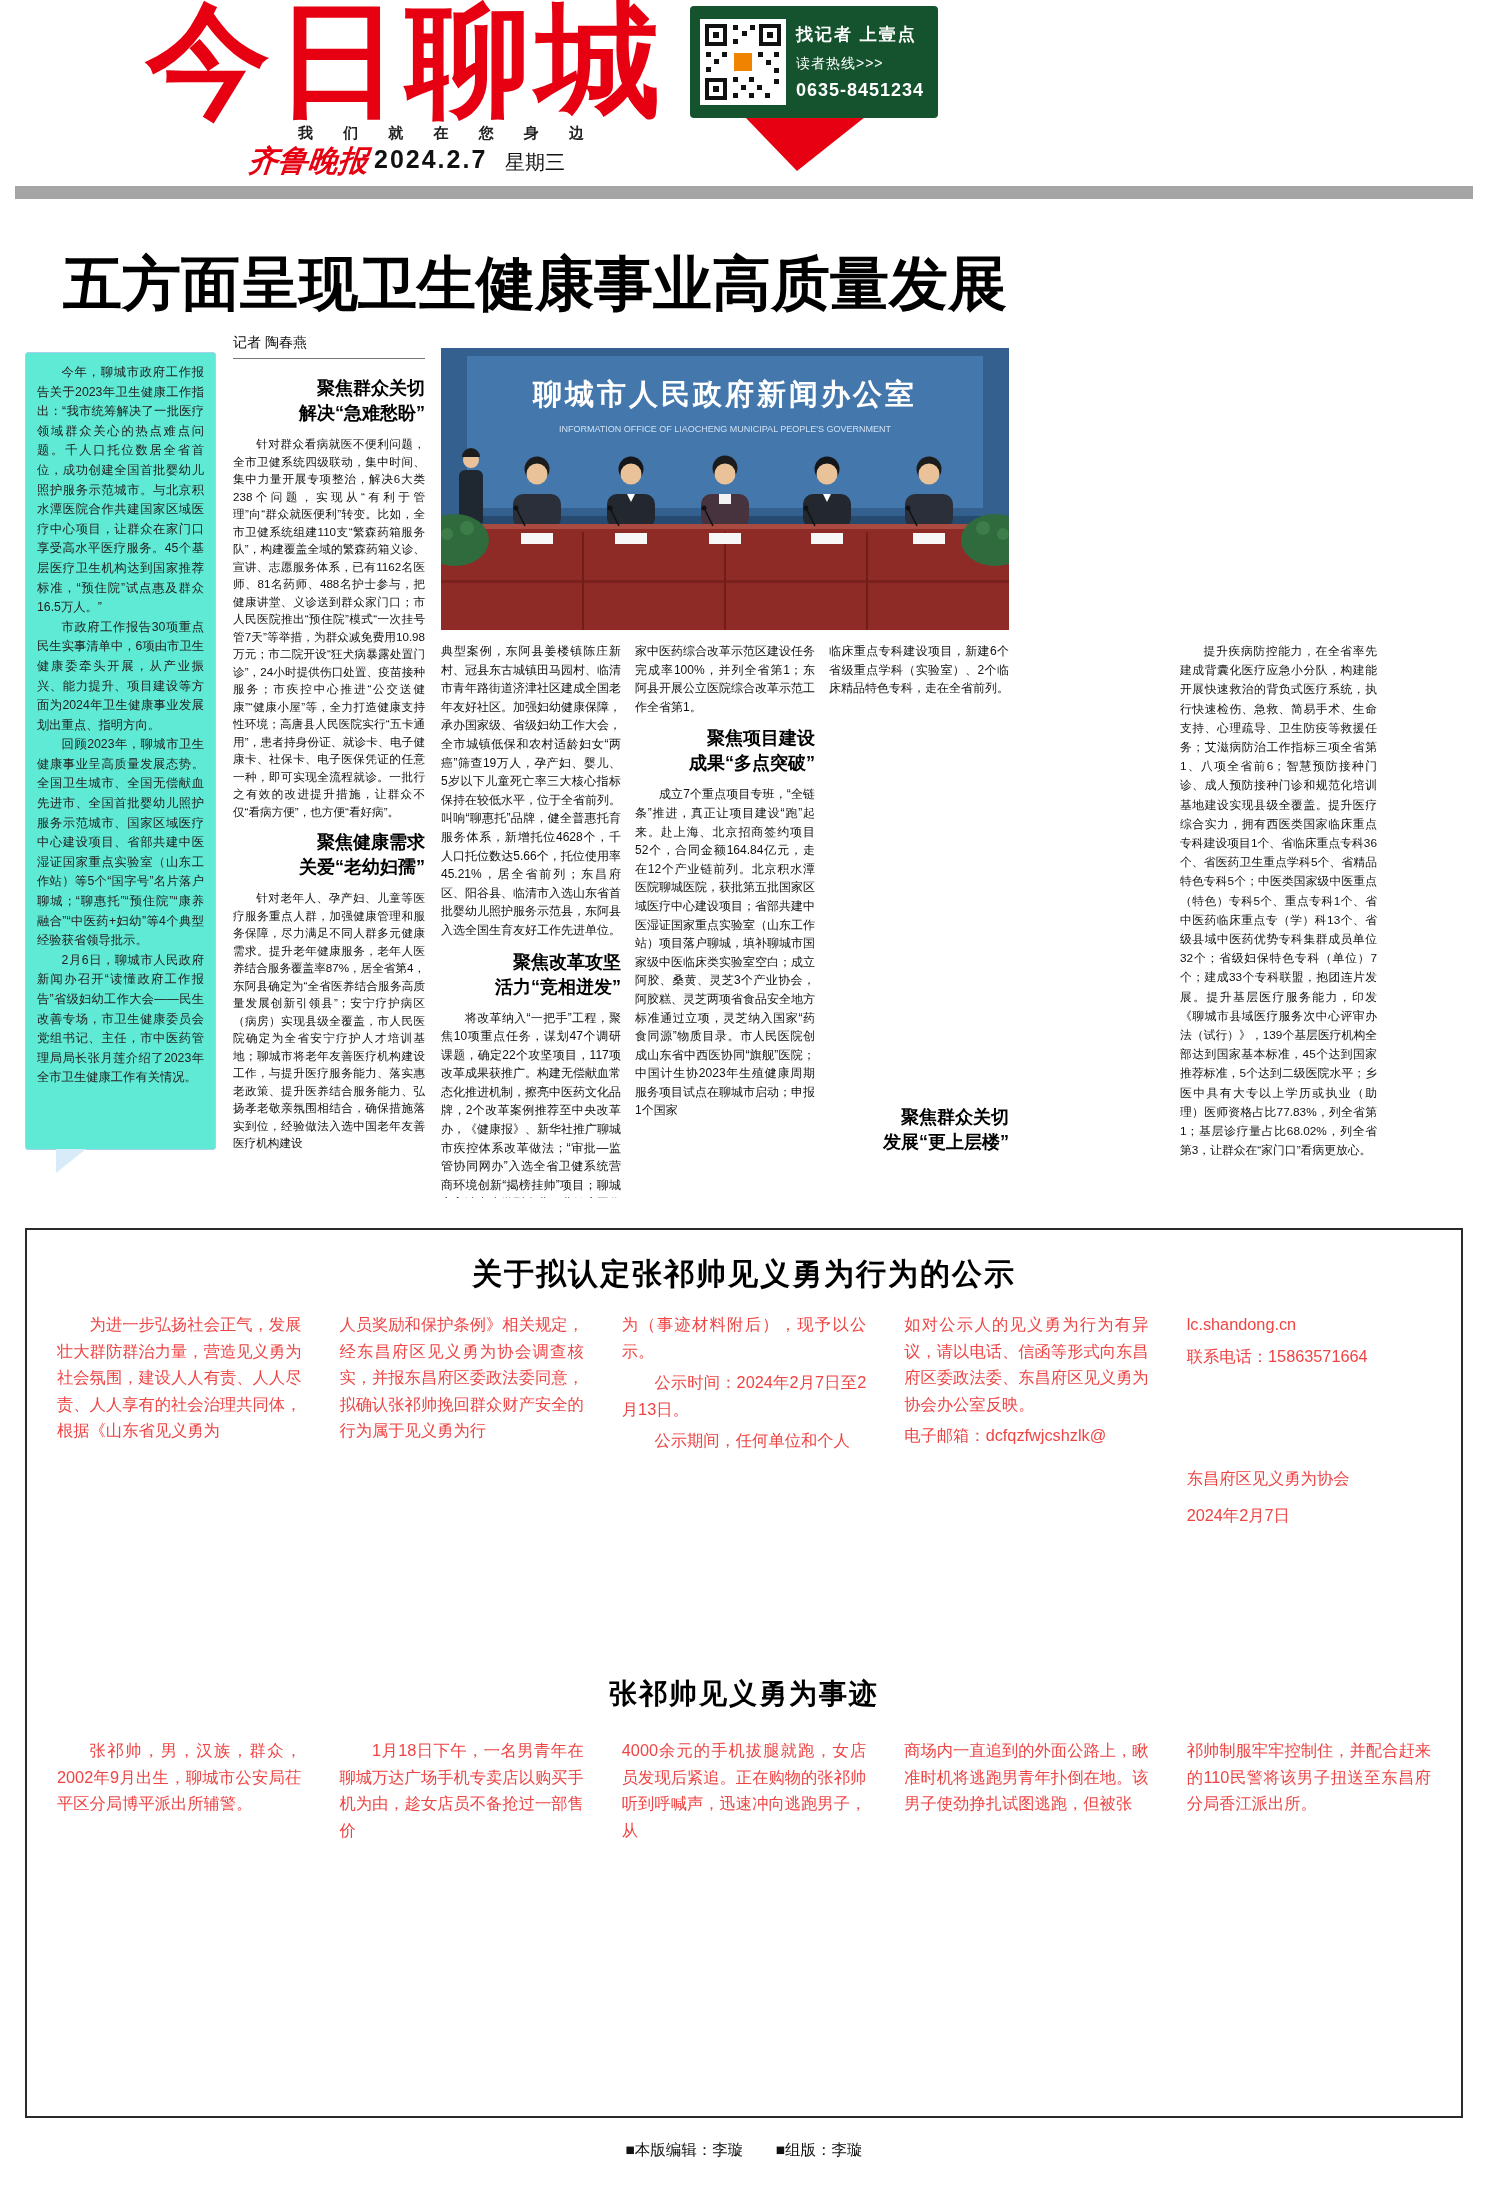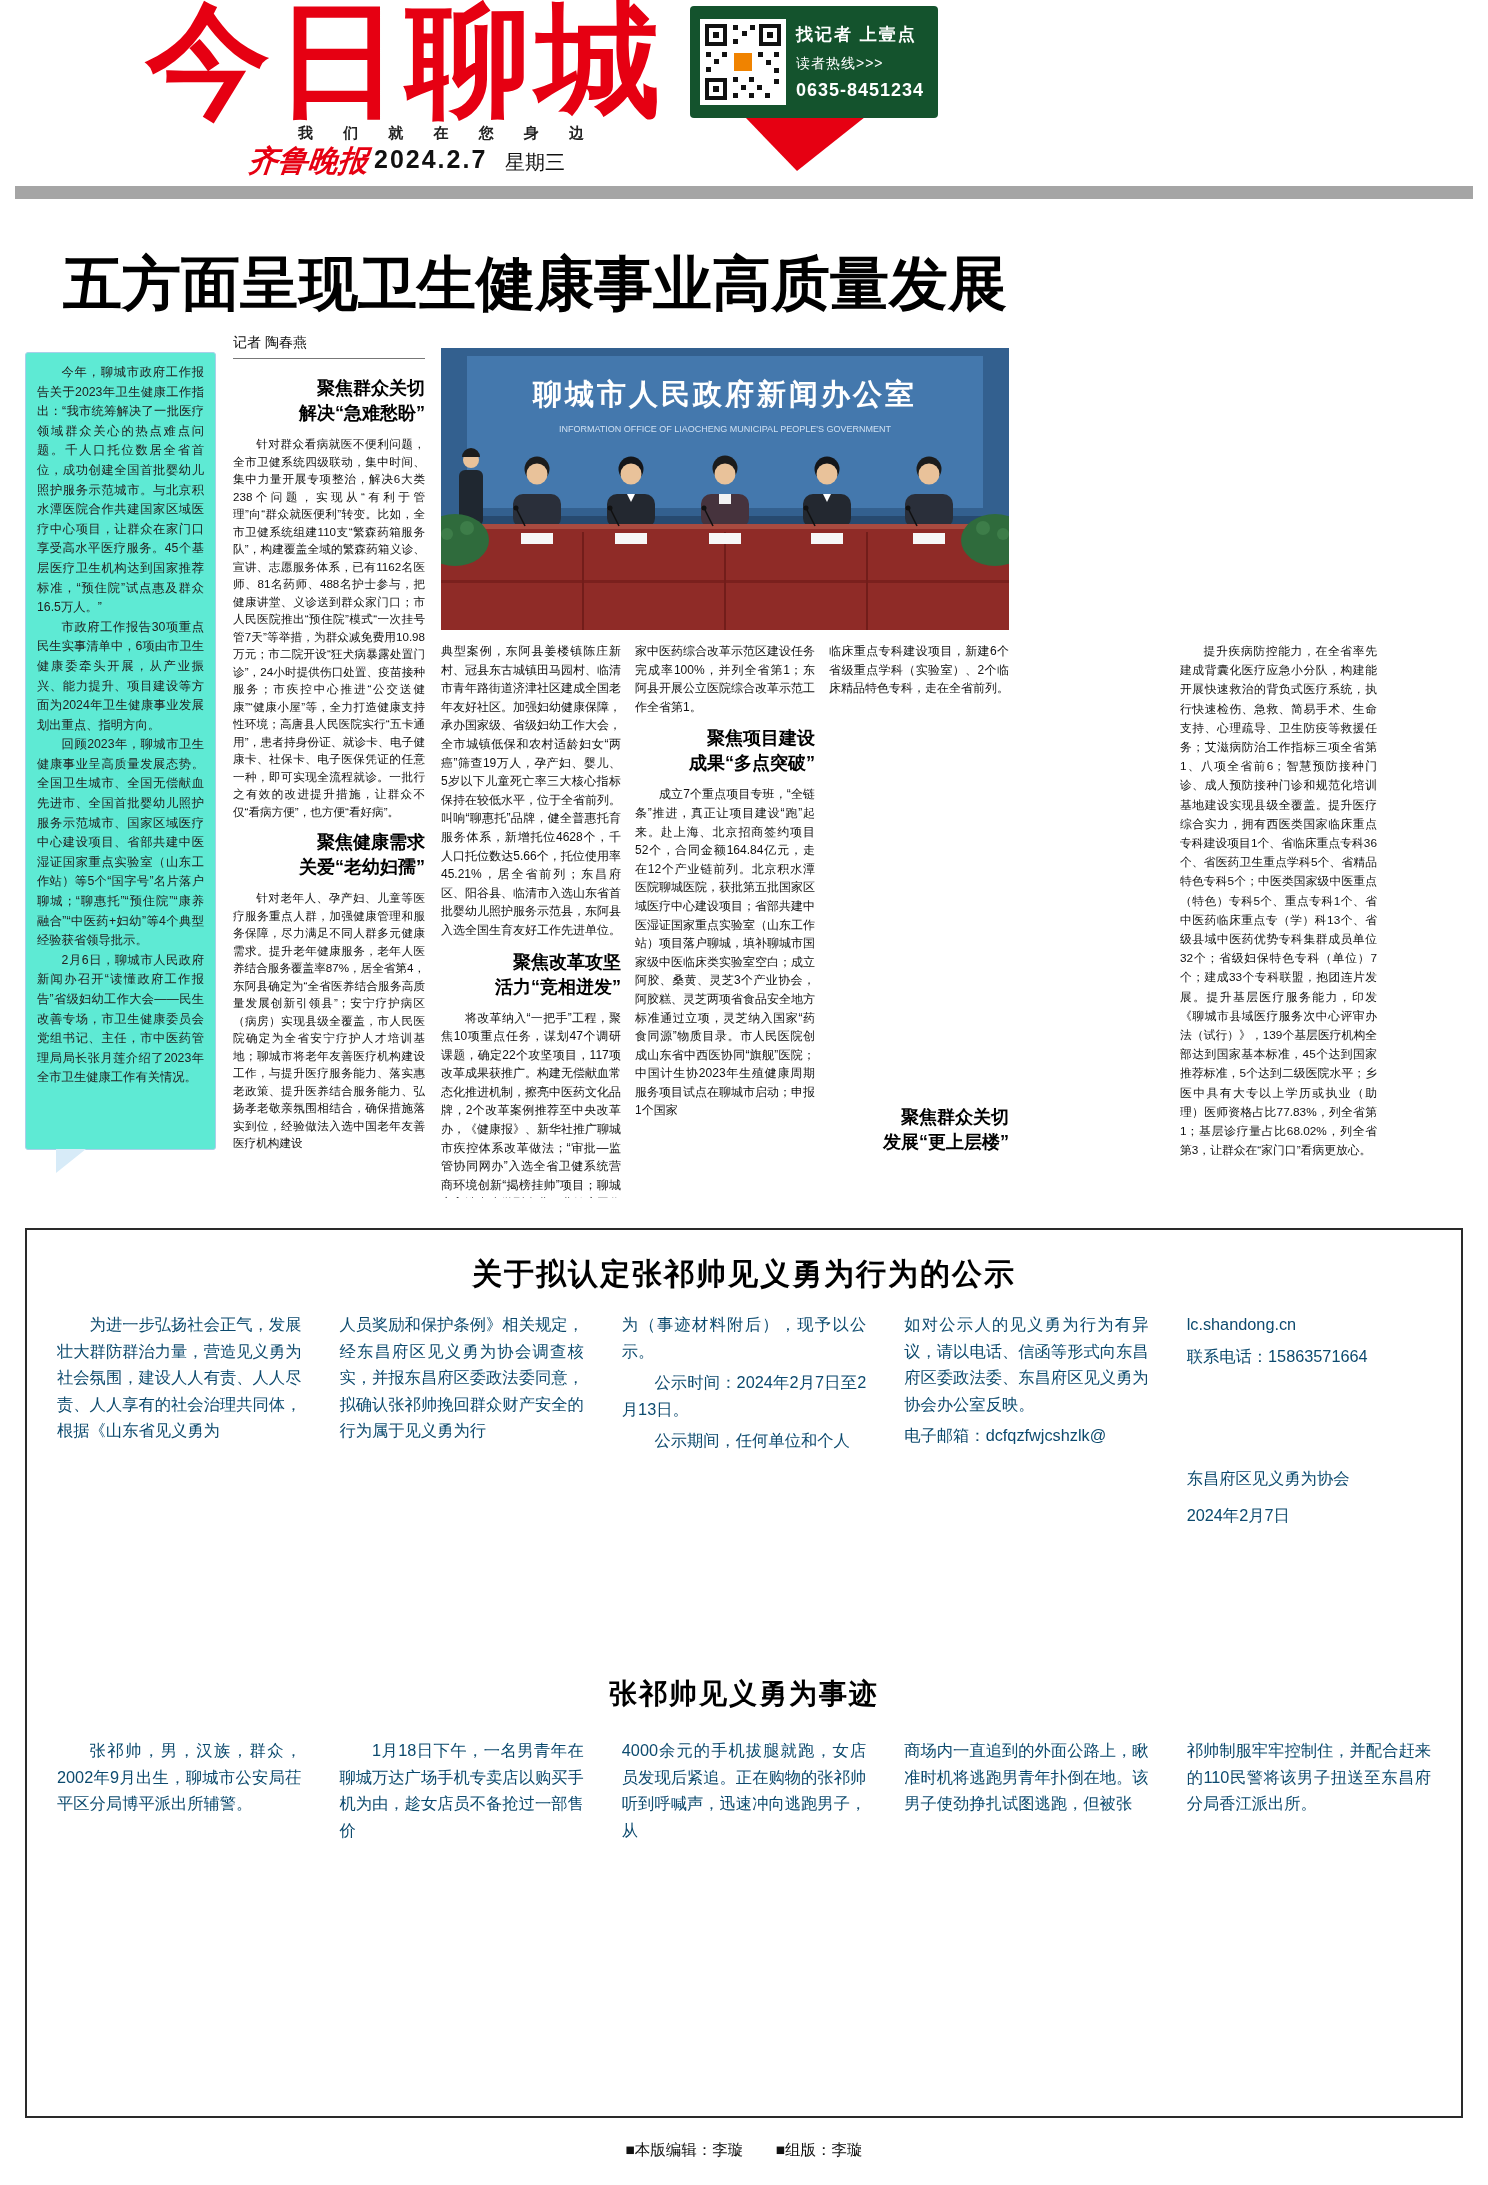--- a/index.html
+++ b/index.html
@@ -78,21 +78,21 @@
   
   .notice {
     position:absolute; left:25px; top:1228px; width:1438px; height:890px;
     border:2px solid #2a2a2a; box-sizing:border-box; padding:14px 30px; background:#fff;
   }
   .notice-title { margin:10px 0 16px; text-align:center; font-size:30px; font-weight:900; letter-spacing:2px; color:#000; }
   .deeds-title { margin:34px 0 24px; text-align:center; font-size:28px; font-weight:900; letter-spacing:2px; color:#000; }
   .ncols { display:flex; gap:38px; }
   .ncols.first { min-height:330px; }
   .ncol { flex:1; min-width:0; }
-  .ncol p { margin:0; font-size:16.3px; line-height:26.5px; text-align:justify; color:#0c4a6e; }
+  .ncol p { margin:0; font-size:16.3px; line-height:26.5px; text-align:justify; color:#ef4444; }
   .ncol p.ind { text-indent:2em; }
   .ncol p.gap-top { margin-top:5px; }
   .sig-org { margin-top:96px !important; text-align:right; padding-right:8px; }
   .sig-date { margin-top:10px !important; text-align:right; padding-right:44px; }
 
   
   .page-footer { position:absolute; top:2140px; left:0; width:100%; text-align:center; font-size:15.5px; color:#111; }
   .page-footer span { margin:0 14px; }
 </style>
 </head>

